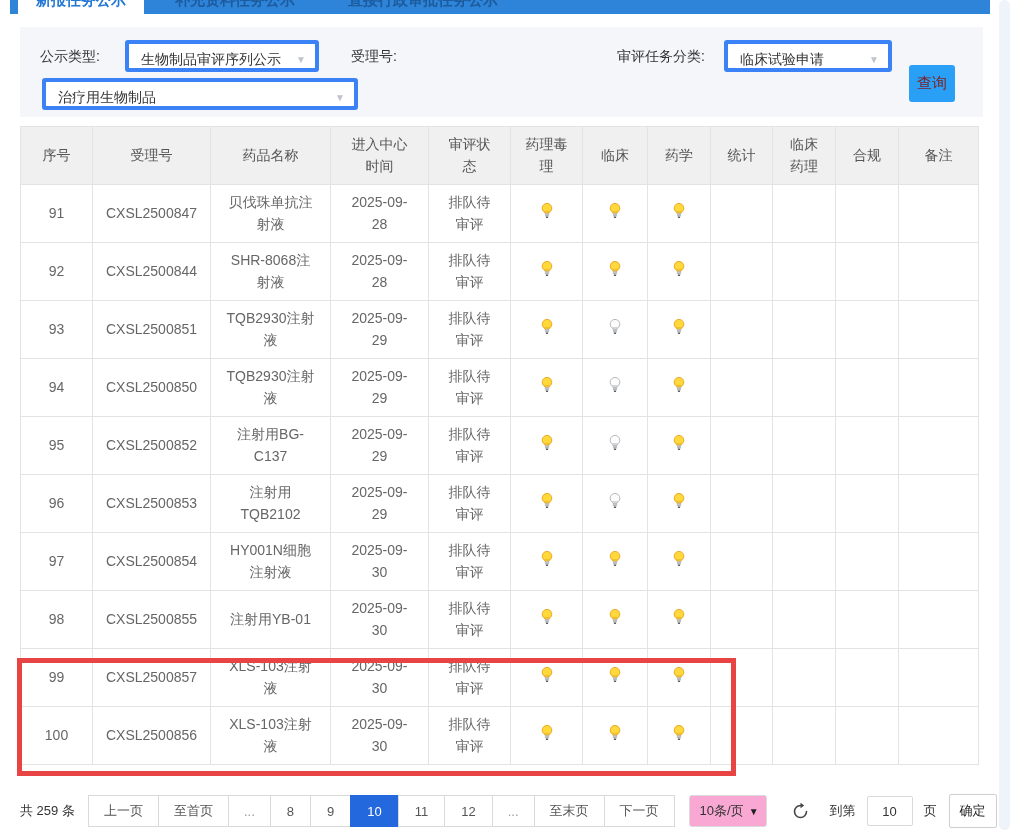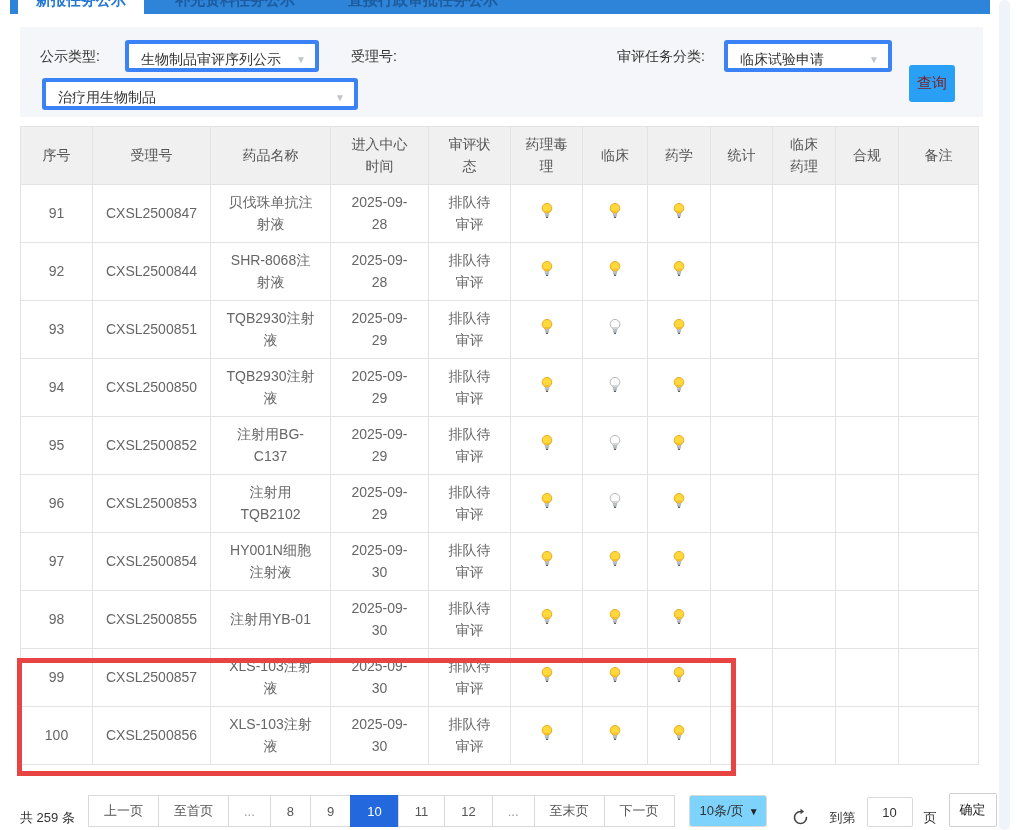--- a/index.html
+++ b/index.html
@@ -31,28 +31,28 @@
   th { background:#f0f0f0; color:#555; font-weight:400; height:58px; }
   td { background:#fff; color:#666; height:58px; }
   .hw, .bw { display:inline-block; }
   .hw-date { width:60px; } .hw-status { width:46px; } .hw-pt { width:44px; } .hw-cp { width:32px; }
   .w-drug { width:90px; } .w-date { width:66px; } .w-status { width:48px; }
 
   
   .hlbox { position:absolute; left:17px; top:658px; width:719px; height:118px; border:5px solid #e84444; z-index:5; pointer-events:none; }
 
   
-  .pagebar { position:absolute; top:795px; left:20px; width:980px; height:32px; display:flex; align-items:flex-end; font-size:13px; color:#333; }
+  .pagebar { position:absolute; top:795px; left:20px; width:980px; height:32px; display:flex; align-items:center; font-size:13px; color:#333; }
   .total { margin-right:14px; white-space:nowrap; }
   .pg-group { display:flex; }
   .pg { height:32px; padding:0 15px; background:#fff; border:1px solid #d9d9d9; color:#555; font-size:13px; font-family:inherit; margin-left:-1px; cursor:pointer; white-space:nowrap; }
   .pg.num { padding:0 16px; }
   .pg.ell { color:#999; padding:0 15px; }
   .pg.active { background:#2468dd; border-color:#2468dd; color:#fff; }
-  .pg-size { position:relative; height:32px; line-height:30px; border:1px solid #d9d9d9; border-radius:3px; background:#7dd3fc; padding:0 22px 0 10px; margin-left:14px; cursor:pointer; white-space:nowrap; }
+  .pg-size { position:relative; height:32px; line-height:30px; border:1px solid #d9d9d9; border-radius:3px; background:#f9a8d4; padding:0 22px 0 10px; margin-left:14px; cursor:pointer; white-space:nowrap; }
   .pg-size .caret { position:absolute; right:7px; top:0; line-height:32px; font-size:10px; color:#222; }
   .refresh { margin-left:24px; cursor:pointer; }
   .goto-label { margin-left:20px; }
   .goto-input { width:46px; height:30px; border:1px solid #d9d9d9; border-radius:2px; text-align:center; font-size:13px; color:#333; margin:0 11px; font-family:inherit; }
   .goto-unit { margin-right:12px; }
   .btn-confirm { height:34px; padding:0 10px; border:1px solid #cfcfcf; border-radius:2px; background:#fff; font-size:13px; color:#222; font-family:inherit; cursor:pointer; }
 
   
   .scrollstrip { position:absolute; top:0; right:7px; width:11px; height:830px; background:#eff4fb; border-radius:6px; }
 </style>

